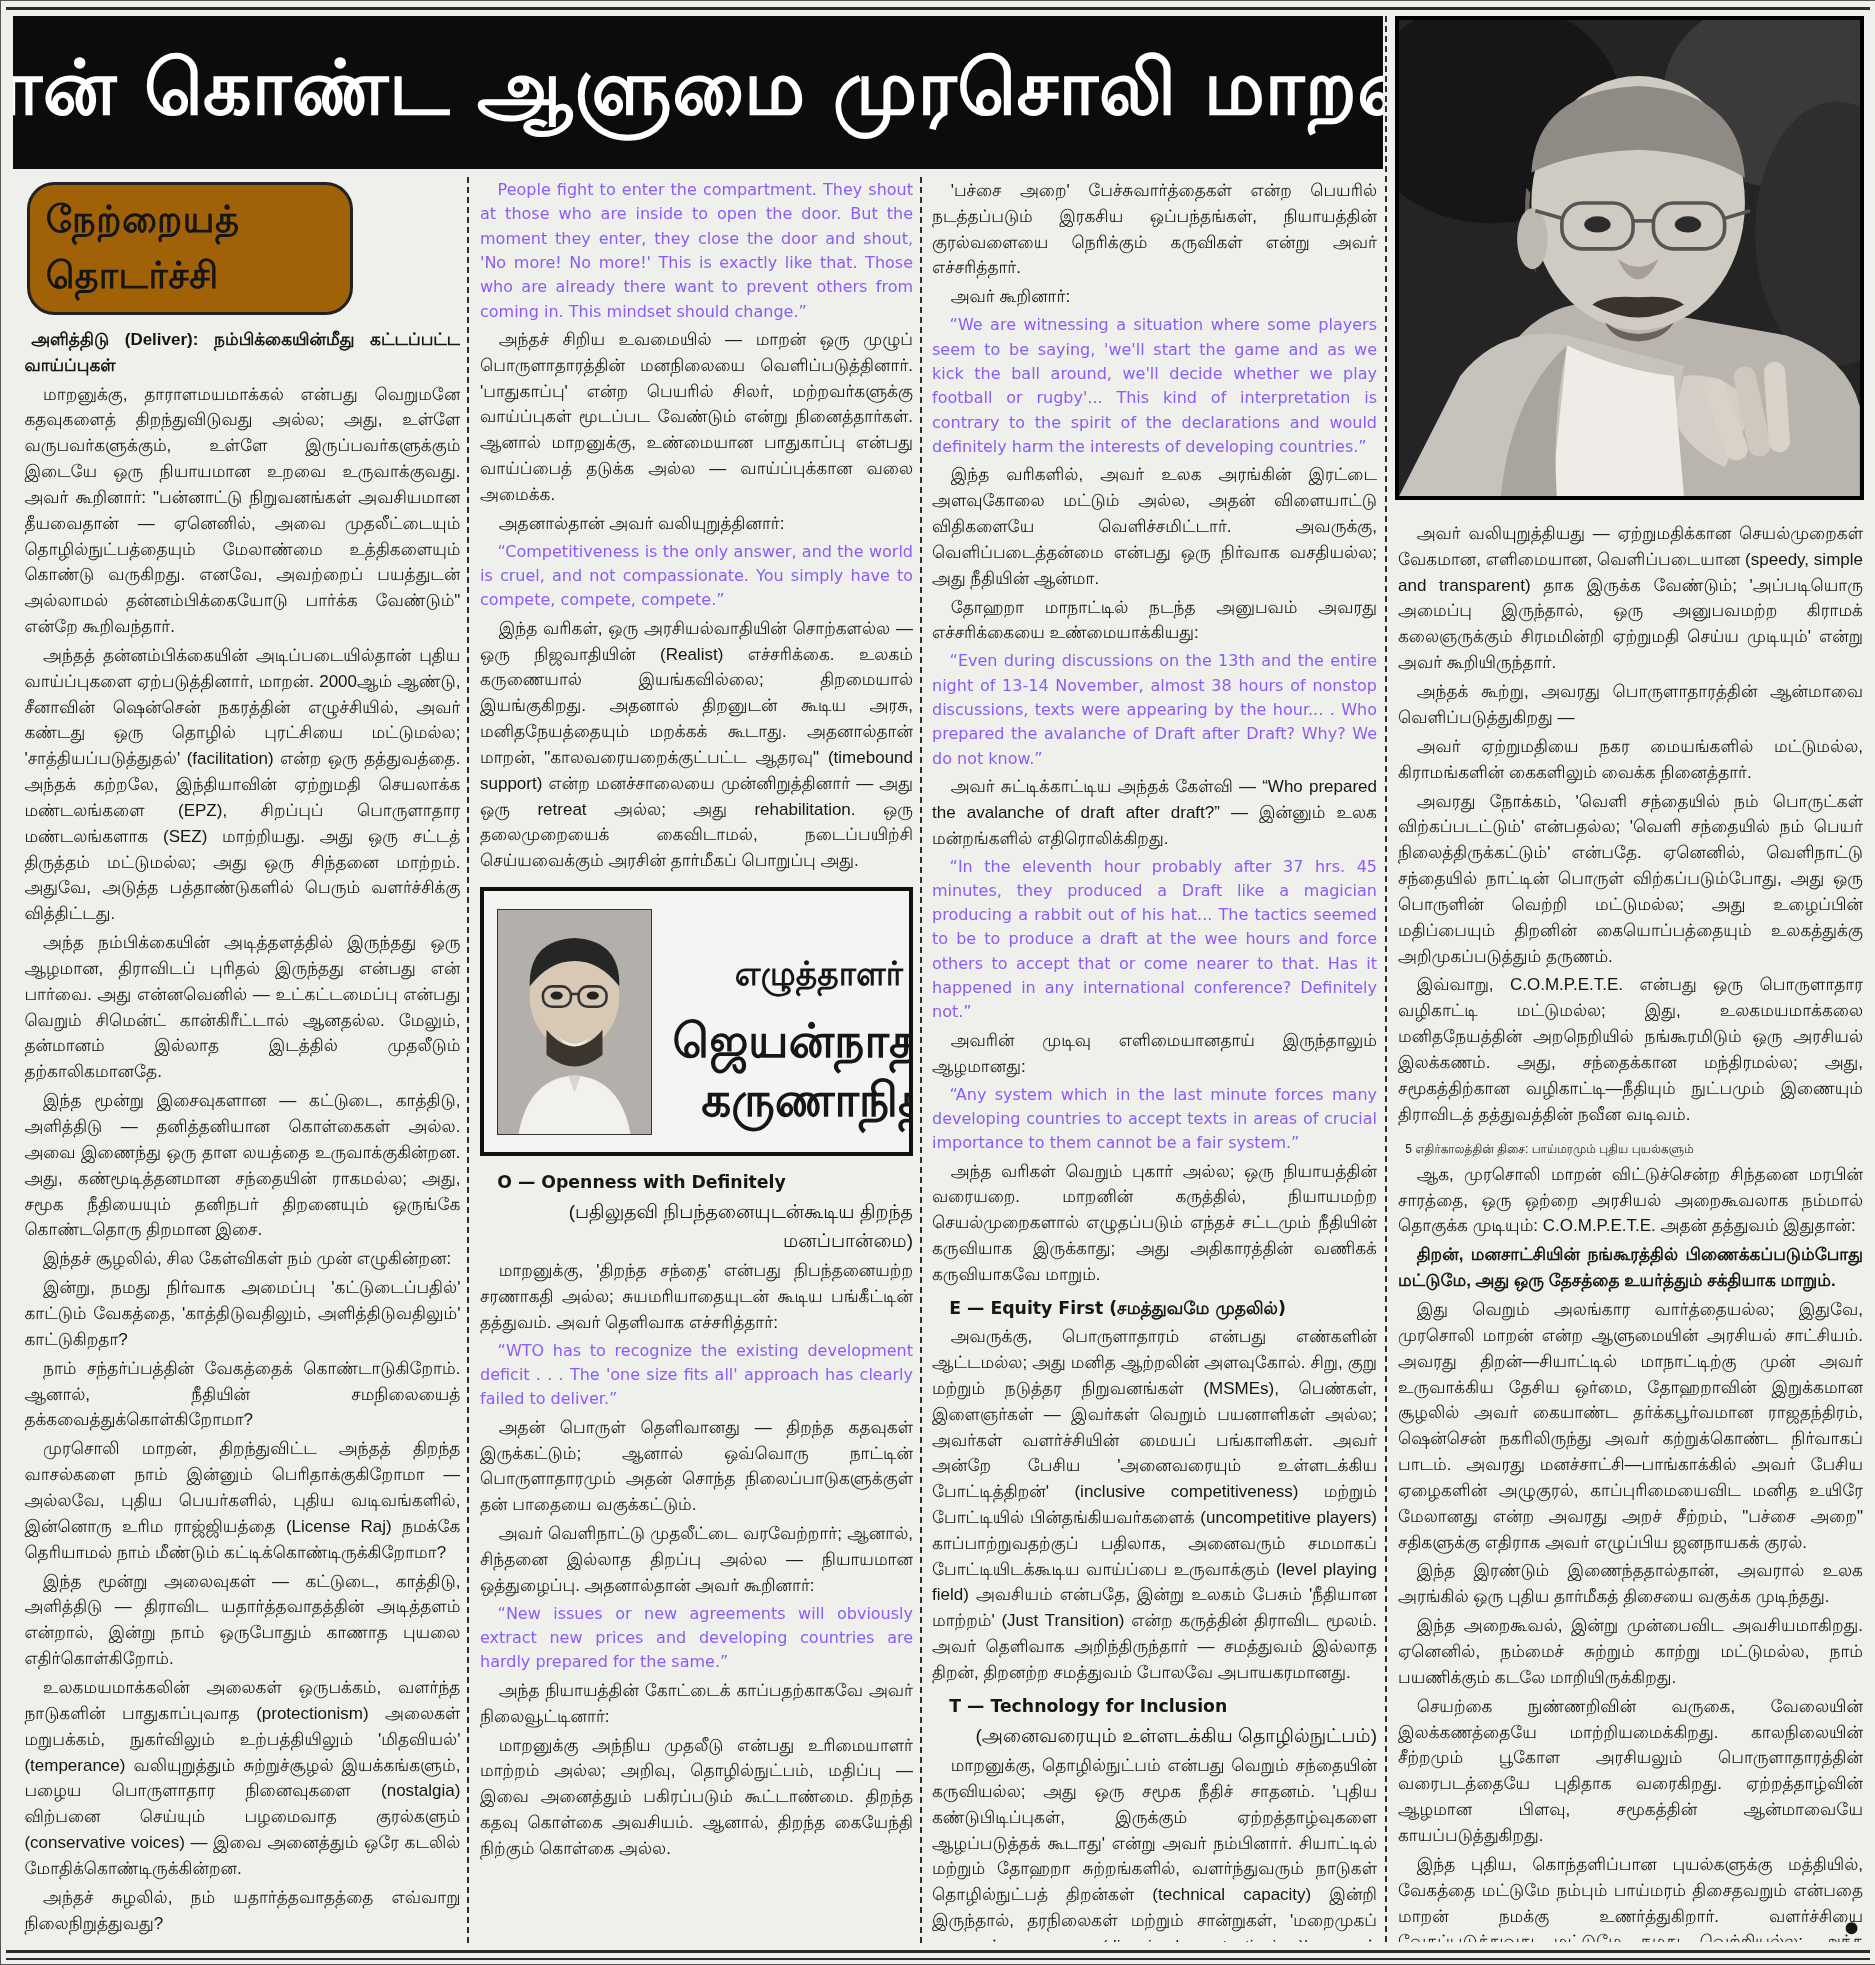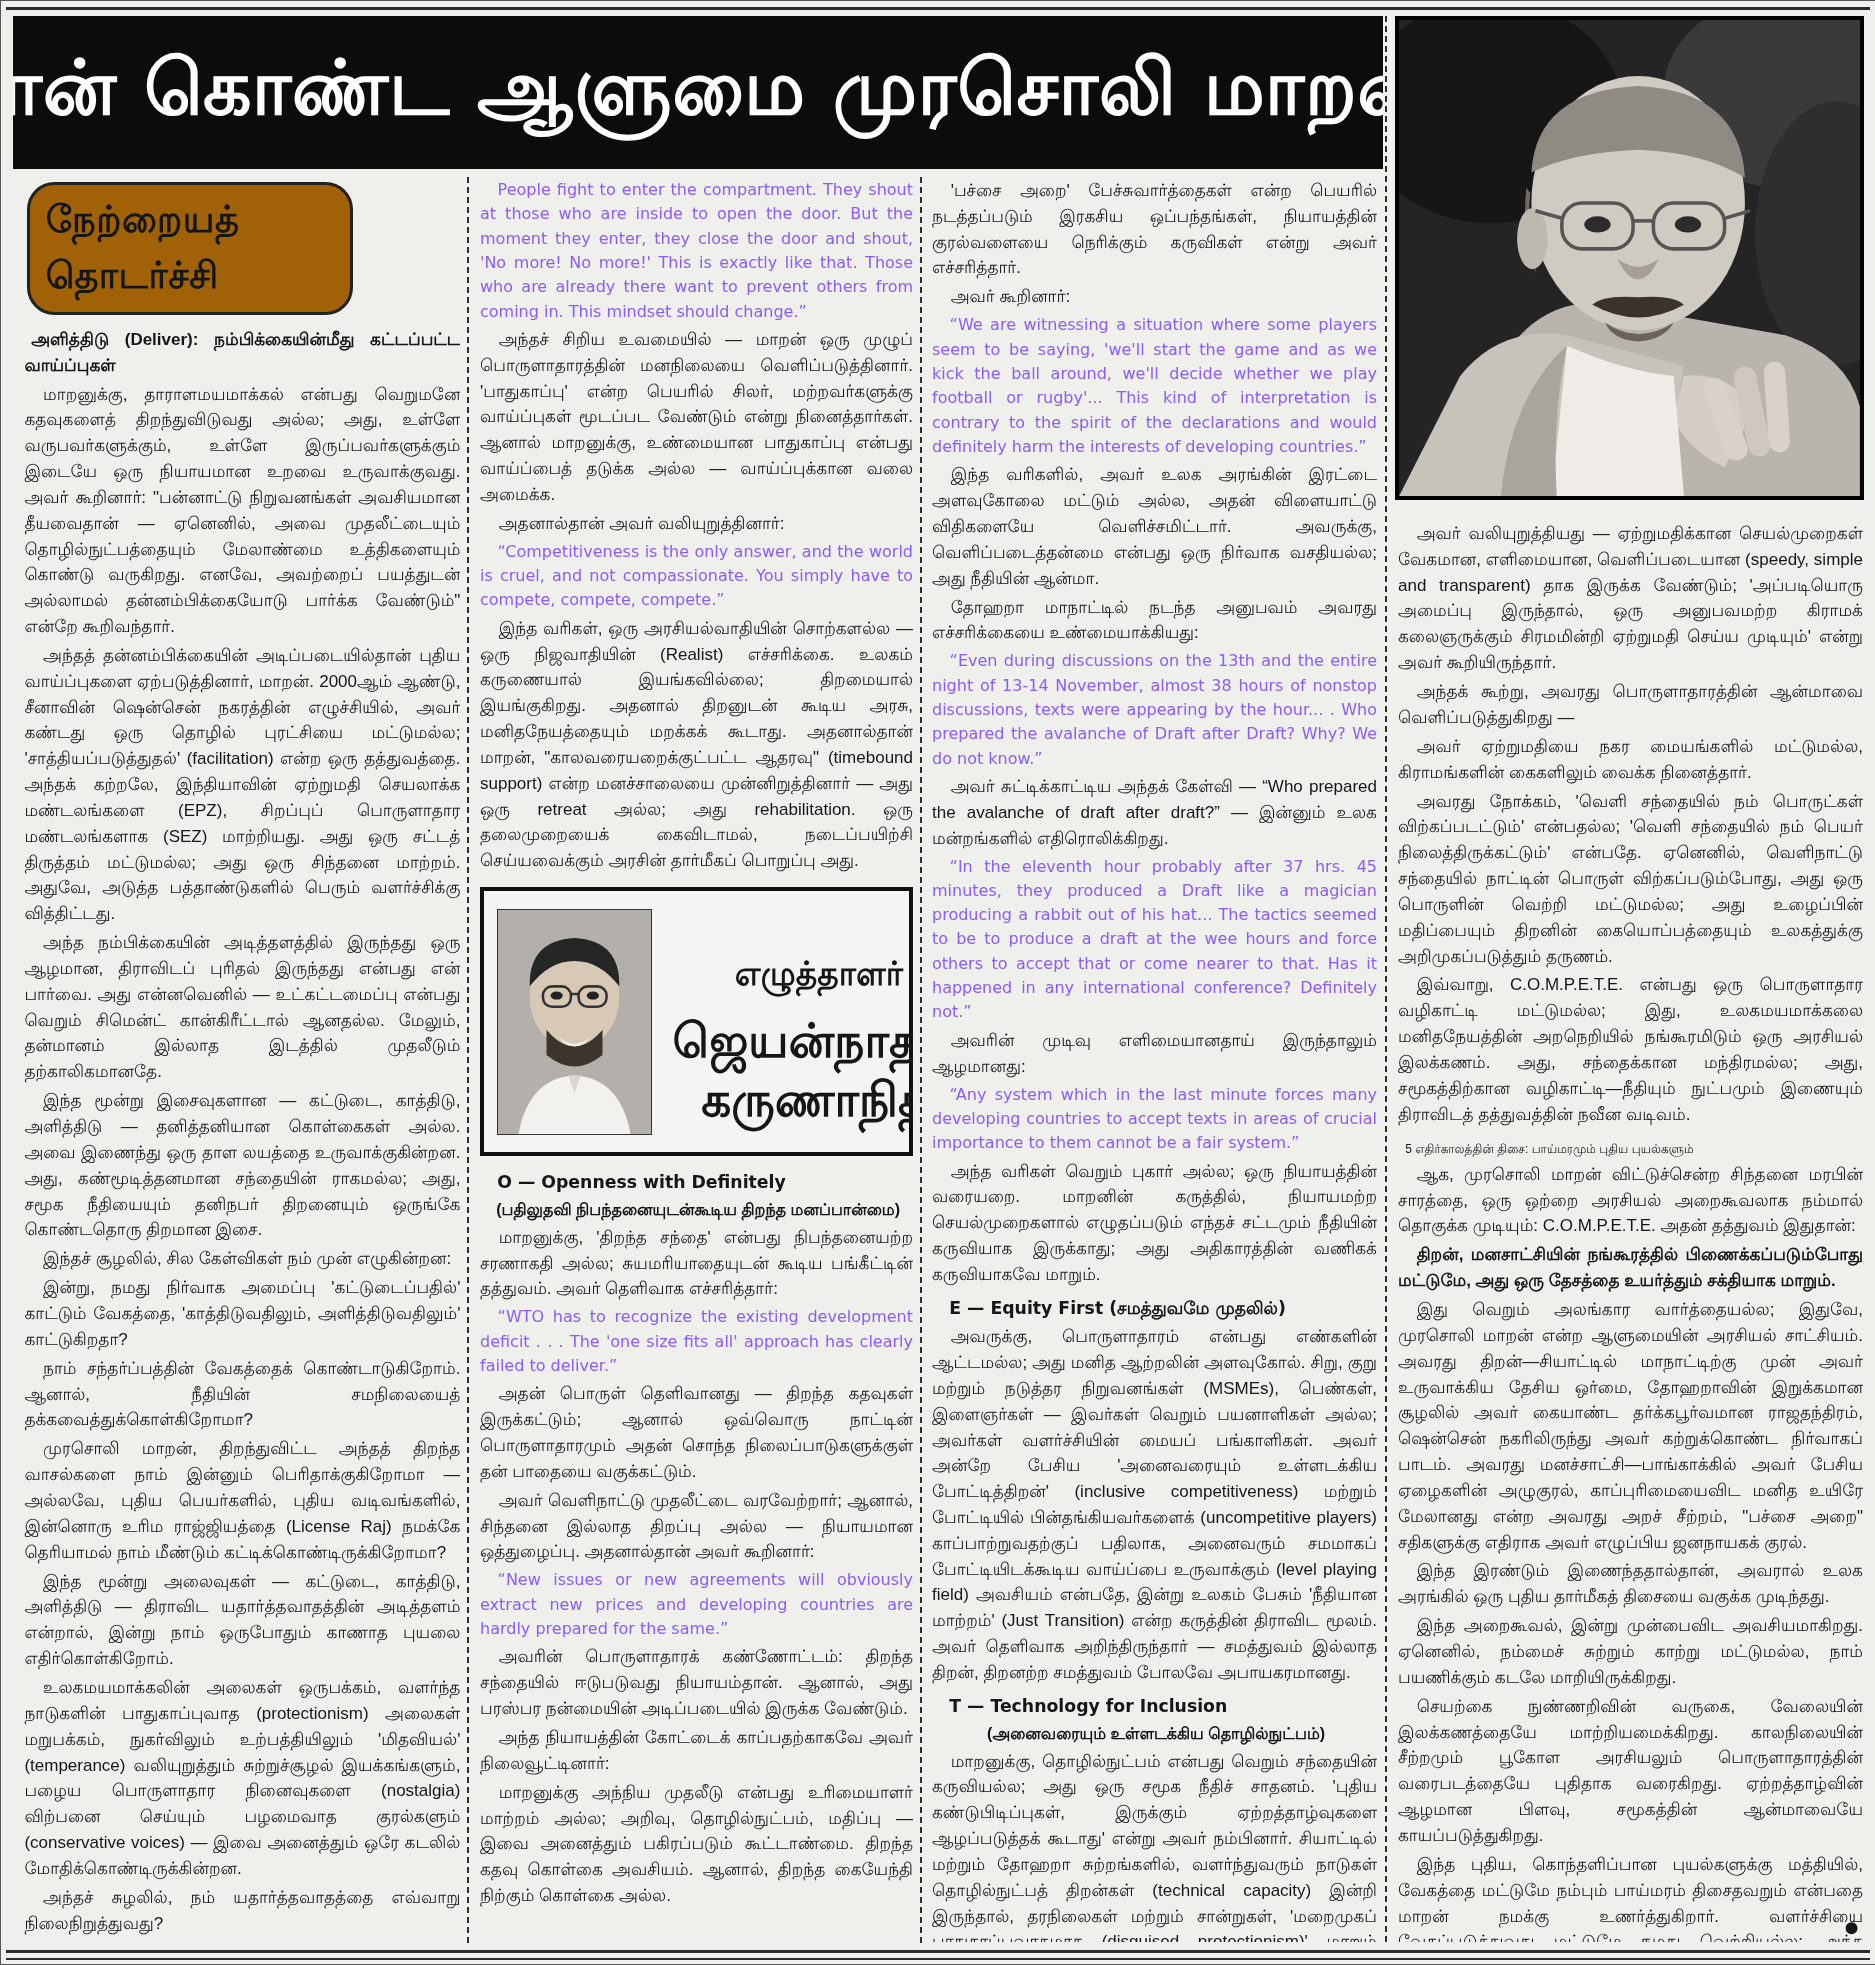--- a/index.html
+++ b/index.html
@@ -26,21 +26,21 @@
   .tagbox{display:block;width:326px;margin:2px 0 12.2px 3.1px;border:3.6px solid #222;border-radius:27.5px;
         background:#a16207;padding:7.1px 15.3px;box-sizing:border-box;}
   .tagbox span{font-size:37px;font-weight:bold;letter-spacing:0.5px;}
   .item{margin:0 0 3.1px 0;}
   .para{text-indent:1.1em;}
   .boldpara{text-indent:1.1em;font-weight:bold;}
   .lead{text-indent:0.4em;font-weight:bold;}
   .quote{text-indent:1.1em;font-family:"DejaVu Sans",sans-serif;font-size:16px;color:#8b5cf6;}
   .heading{font-weight:bold;font-family:"DejaVu Sans",sans-serif;font-size:17.3px;text-indent:1em;
         text-align:left;margin-top:7.1px;}
-  .subheading{font-weight:bold;font-size:16px;text-align:center;text-indent:0.2em;margin-bottom:2px;}
+  .subheading{font-weight:normal;font-size:19px;text-align:right;text-indent:0.2em;margin-bottom:2px;}
   .boldheading{font-weight:normal;font-size:12px;text-align:left;text-indent:0.6em;margin-top:13px;}
   .author-box{border:4.6px solid #101010;background:#f4f4f2;margin:13.2px 0;padding:17.3px 13.2px;
         display:flex;gap:20.4px;align-items:center;box-sizing:border-box;}
   .author-photo{width:153px;height:224px;border:1.5px solid #333;background:#b9b9b6;flex:0 0 auto;}
   .author-names{flex:1;text-align:center;}
   .author-role{font-size:33px;font-weight:bold;margin-bottom:13.2px;margin-top:35px;}
   .author-name{font-size:47px;font-weight:bold;line-height:1.25;}
   .end-mark{position:absolute;right:3.1px;bottom:2px;font-size:27.5px;line-height:1;}
 </style>
 </head>
@@ -134,21 +134,20 @@
         <div class="author-name">கருணாநிதி</div>
       </div>
     </div>
       <div class="item heading">O — Openness with Definitely</div>
       <div class="item subheading">(பதிலுதவி நிபந்தனையுடன்கூடிய திறந்த மனப்பான்மை)</div>
       <div class="item para">மாறனுக்கு, 'திறந்த சந்தை' என்பது நிபந்தனையற்ற சரணாகதி அல்ல; சுயமரியாதையுடன் கூடிய பங்கீட்டின் தத்துவம். அவர் தெளிவாக எச்சரித்தார்:</div>
       <div class="item quote">“WTO has to recognize the existing development deficit . . . The 'one size fits all' approach has clearly failed to deliver.”</div>
       <div class="item para">அதன் பொருள் தெளிவானது — திறந்த கதவுகள் இருக்கட்டும்; ஆனால் ஒவ்வொரு நாட்டின் பொருளாதாரமும் அதன் சொந்த நிலைப்பாடுகளுக்குள் தன் பாதையை வகுக்கட்டும்.</div>
       <div class="item para">அவர் வெளிநாட்டு முதலீட்டை வரவேற்றார்; ஆனால், சிந்தனை இல்லாத திறப்பு அல்ல — நியாயமான ஒத்துழைப்பு. அதனால்தான் அவர் கூறினார்:</div>
       <div class="item quote">“New issues or new agreements will obviously extract new prices and developing countries are hardly prepared for the same.”</div>
-      <div class="item para">அவரின் பொருளாதாரக் கண்ணோட்டம்: திறந்த சந்தையில் ஈடுபடுவது நியாயம்தான். ஆனால், அது பரஸ்பர நன்மையின் அடிப்படையில் இருக்க வேண்டும்.</div>
       <div class="item para">அந்த நியாயத்தின் கோட்டைக் காப்பதற்காகவே அவர் நிலைவூட்டினார்:</div>
       <div class="item para">மாறனுக்கு அந்நிய முதலீடு என்பது உரிமையாளர் மாற்றம் அல்ல; அறிவு, தொழில்நுட்பம், மதிப்பு — இவை அனைத்தும் பகிரப்படும் கூட்டாண்மை. திறந்த கதவு கொள்கை அவசியம். ஆனால், திறந்த கையேந்தி நிற்கும் கொள்கை அல்ல.</div>
     </div>
   <div class="col" id="col3">
       <div class="item para">'பச்சை அறை' பேச்சுவார்த்தைகள் என்ற பெயரில் நடத்தப்படும் இரகசிய ஒப்பந்தங்கள், நியாயத்தின் குரல்வளையை நெரிக்கும் கருவிகள் என்று அவர் எச்சரித்தார்.</div>
       <div class="item para">அவர் கூறினார்:</div>
       <div class="item quote">“We are witnessing a situation where some players seem to be saying, 'we'll start the game and as we kick the ball around, we'll decide whether we play football or rugby'... This kind of interpretation is contrary to the spirit of the declarations and would definitely harm the interests of developing countries.”</div>
       <div class="item para">இந்த வரிகளில், அவர் உலக அரங்கின் இரட்டை அளவுகோலை மட்டும் அல்ல, அதன் விளையாட்டு விதிகளையே வெளிச்சமிட்டார். அவருக்கு, வெளிப்படைத்தன்மை என்பது ஒரு நிர்வாக வசதியல்ல; அது நீதியின் ஆன்மா.</div>
       <div class="item para">தோஹறா மாநாட்டில் நடந்த அனுபவம் அவரது எச்சரிக்கையை உண்மையாக்கியது:</div>
       <div class="item quote">“Even during discussions on the 13th and the entire night of 13-14 November, almost 38 hours of nonstop discussions, texts were appearing by the hour... . Who prepared the avalanche of Draft after Draft? Why? We do not know.”</div>

